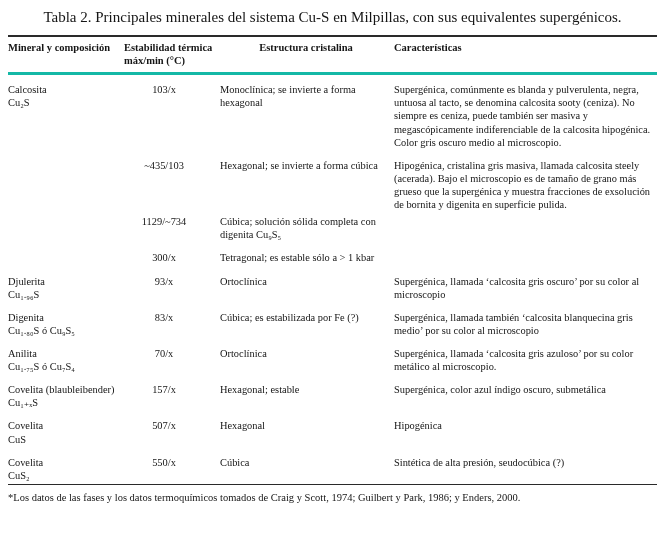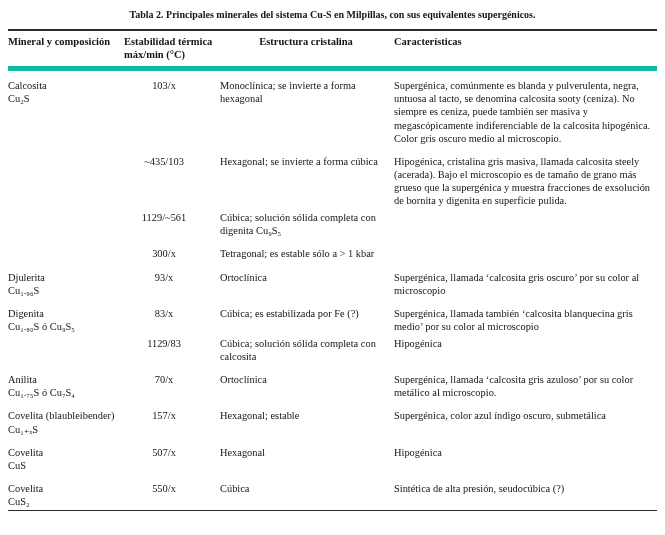--- a/index.html
+++ b/index.html
@@ -12,33 +12,32 @@
     height: 535px;
     overflow: hidden;
     font-family: "Liberation Serif", "DejaVu Serif", serif;
     color: #151515;
   }
   .page {
     padding: 7px 8px 0 8px;
   }
   .title {
     text-align: center;
-    font-size: 10px;
+    font-size: 15px;
     margin: 2px 0 9px 0;
-    font-weight: bold;
   }
   table.minerals {
     width: 649px;
     border-collapse: collapse;
     border-top: 2px solid #2a2a2a;
     border-bottom: 1px solid #2a2a2a;
     table-layout: fixed;
   }
   thead th {
-    border-bottom: 5px solid #14b8a6;
+    border-bottom: 3px solid #14b8a6;
     font-size: 10.5px;
     font-weight: bold;
     padding: 4px 2px 5px 0;
     vertical-align: top;
     line-height: 1.25;
   }
   th.h-min   { width: 114px; text-align: left; }
   th.h-stab  { width: 94px;  text-align: left; }
   th.h-struct{ width: 172px; text-align: center; }
   th.h-char  { text-align: left; }
@@ -95,21 +94,21 @@
         <td class="c-stab">~435/103</td>
         <td class="c-struct">Hexagonal; se invierte a forma cúbica</td>
         <td class="c-char">Hipogénica, cristalina gris masiva, llamada calcosita steely (acerada). Bajo el microscopio es de tamaño de grano más grueso que la supergénica y muestra fracciones de exsolución de bornita y digenita en superficie pulida.</td>
       </tr>
 
       <tr class="cont">
         <td class="c-min">
           <div class="m-name"></div>
           <div></div>
         </td>
-        <td class="c-stab">1129/~561</td>
+        <td class="c-stab">1129/~734</td>
         <td class="c-struct">Cúbica; solución sólida completa con digenita Cu₉S₅</td>
         <td class="c-char"></td>
       </tr>
 
       <tr>
         <td class="c-min">
           <div class="m-name"></div>
           <div></div>
         </td>
         <td class="c-stab">300/x</td>
@@ -130,29 +129,20 @@
       <tr>
         <td class="c-min">
           <div class="m-name">Digenita</div>
           <div>Cu₁.₈₀S ó Cu₉S₅</div>
         </td>
         <td class="c-stab">83/x</td>
         <td class="c-struct">Cúbica; es estabilizada por Fe (?)</td>
         <td class="c-char">Supergénica, llamada también ‘calcosita blanquecina gris medio’ por su color al microscopio</td>
       </tr>
 
-      <tr class="cont">
-        <td class="c-min">
-          <div class="m-name"></div>
-          <div></div>
-        </td>
-        <td class="c-stab">1129/83</td>
-        <td class="c-struct">Cúbica; solución sólida completa con calcosita</td>
-        <td class="c-char">Hipogénica</td>
-      </tr>
 
       <tr>
         <td class="c-min">
           <div class="m-name">Anilita</div>
           <div>Cu₁.₇₅S ó Cu₇S₄</div>
         </td>
         <td class="c-stab">70/x</td>
         <td class="c-struct">Ortoclínica</td>
         <td class="c-char">Supergénica, llamada ‘calcosita gris azuloso’ por su color metálico al microscopio.</td>
       </tr>
@@ -183,14 +173,15 @@
           <div>CuS₂</div>
         </td>
         <td class="c-stab">550/x</td>
         <td class="c-struct">Cúbica</td>
         <td class="c-char">Sintética de alta presión, seudocúbica (?)</td>
       </tr>
 
     </tbody>
   </table>
 
+  <div class="footnote">*Los datos de las fases y los datos termoquímicos tomados de Craig y Scott, 1974; Guilbert y Park, 1986; y Enders, 2000.</div>
 
 </div>
 
 </body></html>

